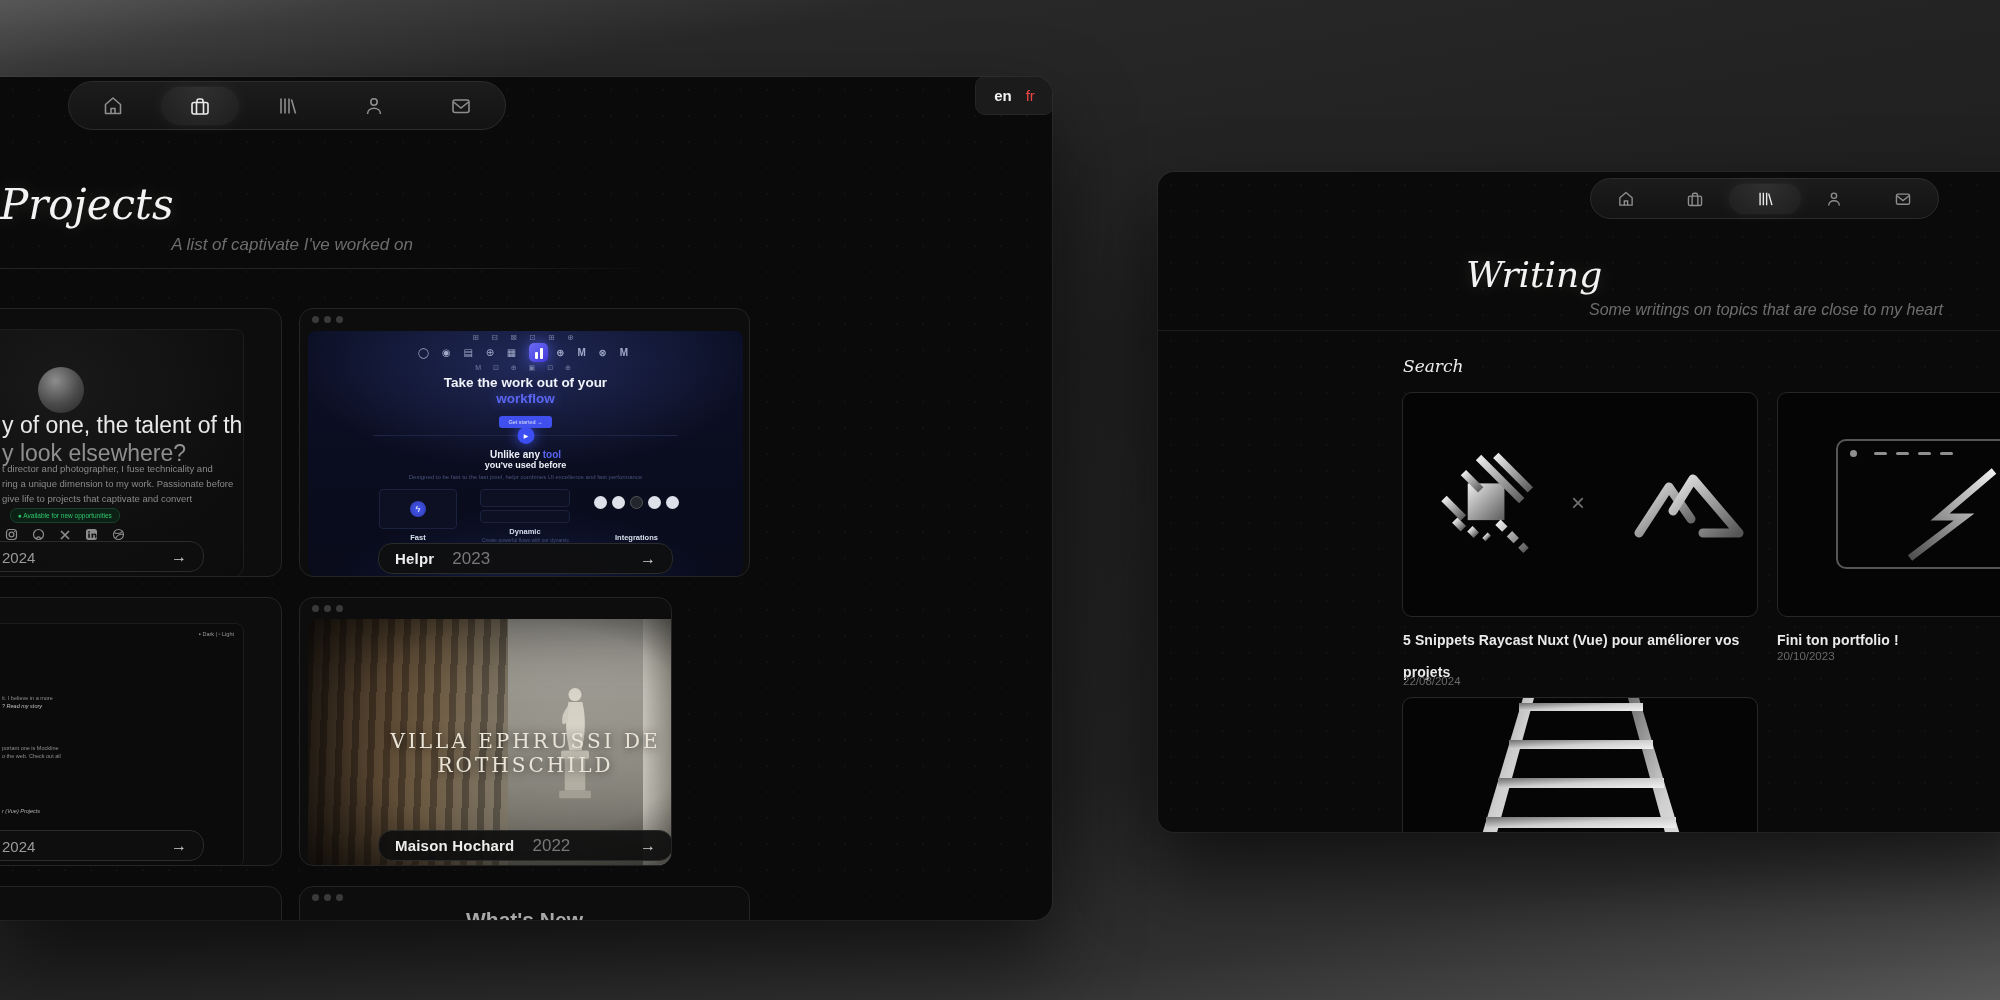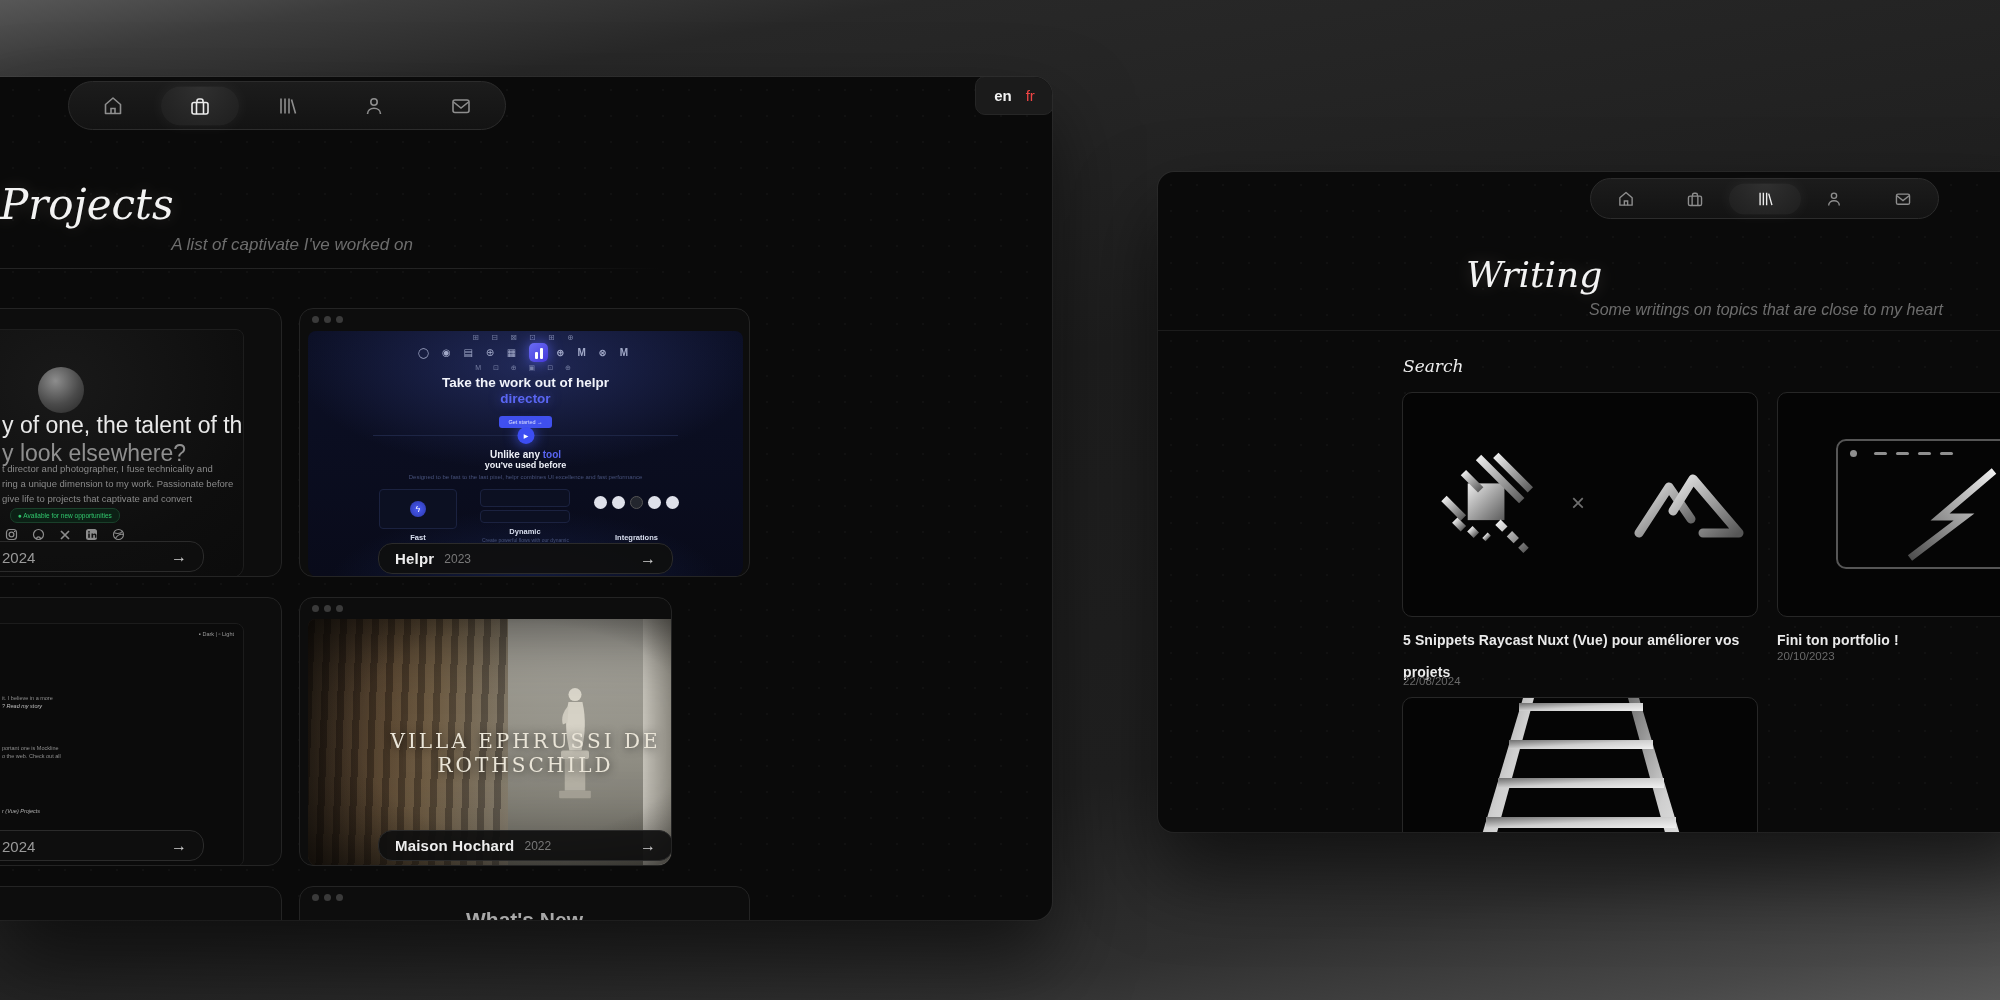--- a/index.html
+++ b/index.html
@@ -25,21 +25,21 @@
   .pagetitle{position:absolute;text-align:left;color:#f3f3f3;text-shadow:0 0 18px rgba(255,240,220,.18)}
   .pagesub{position:absolute;text-align:center;font-style:italic;color:#6d6d6d}
   .divider{position:absolute;height:1px;background:linear-gradient(90deg,#242424 0%,#232323 70%,transparent 100%)}
   .card{position:absolute;background:#0d0d0d;border:1px solid #242424;border-radius:14px;overflow:hidden;box-sizing:border-box}
   .dots{position:absolute;left:12px;top:7px;display:flex;gap:5px}
   .dots i{width:7px;height:7px;border-radius:50%;background:#3a3a3a}
   .shot{position:absolute;overflow:hidden}
   .footerpill{position:absolute;height:31px;border-radius:14px;background:rgba(15,15,15,.93);border:1px solid #2b2b2b;box-sizing:border-box}
   .fp-flex{display:flex;align-items:center;padding:0 16px}
   .fname{font-weight:700;color:#ededed;font-size:15px;letter-spacing:.2px}
-  .fyear{color:#787878;font-size:12px;margin-left:10px}
+  .fyear{color:#787878;font-size:17px;margin-left:18px}
   .farrow{margin-left:auto;color:#d0d0d0;font-size:16px}
   .abs{position:absolute}
   .ctr{text-align:center;left:0;right:0}
   .nowrap{white-space:nowrap}
   .helprshot{background:
     radial-gradient(ellipse 65% 45% at 50% 104%,rgba(30,48,110,.45),transparent 70%),
     radial-gradient(ellipse 75% 60% at 50% 14%,rgba(50,62,130,.55),transparent 70%),
     linear-gradient(180deg,#0c1026,#090b1a)}
   .iconrow{color:#b9c2e2;opacity:.55;letter-spacing:5px;font-size:8px}
   .blueapp{width:19px;height:19px;border-radius:5px;background:linear-gradient(140deg,#6a6df5,#4438d8);display:inline-flex;align-items:flex-end;justify-content:center;gap:2px;padding-bottom:3px;box-sizing:border-box;box-shadow:0 0 14px rgba(90,100,240,.8)}
@@ -156,22 +156,22 @@
       <div class="abs ctr iconrow" style="top:2px">⊞ ⊟ ⊠ ⊡ ⊞ ⊕</div>
       <div class="abs" style="top:12px;left:0;right:0;display:flex;align-items:center;justify-content:center;gap:8px">
         <span style="color:#c3cbe8;opacity:.8;font-size:10px;letter-spacing:5px">◯ ◉ ▤ ⊕ ▦</span>
         <span class="blueapp">
             <b style="height:7px"></b>
             <b style="height:11px"></b>
           </span>
         <span style="color:#c3cbe8;opacity:.8;font-size:10px;letter-spacing:5px;font-weight:700">⊕ M ⊗ M</span>
       </div>
       <div class="abs ctr iconrow" style="top:33px;font-size:7px">M ⊡ ⊕ ▣ ⊡ ⊕</div>
-      <div class="abs ctr" style="top:44px;font-size:13.5px;font-weight:700;color:#f1f3fa">Take the work out of helpr</div>
-      <div class="abs ctr" style="top:60px;font-size:13.5px;font-weight:700;color:#5a66f3;text-shadow:0 0 12px rgba(90,102,243,.6)">director</div>
+      <div class="abs ctr" style="top:44px;font-size:13.5px;font-weight:700;color:#f1f3fa">Take the work out of your</div>
+      <div class="abs ctr" style="top:60px;font-size:13.5px;font-weight:700;color:#5a66f3;text-shadow:0 0 12px rgba(90,102,243,.6)">workflow</div>
       <div class="abs ctr" style="top:79px"><span style="display:inline-block;padding:3px 9px;font-size:5.5px;background:#4050ee;border-radius:3px;color:#e8ebff">Get started →</span></div>
       <div class="abs" style="left:65px;right:65px;top:104px;height:1px;background:#1d2545"></div>
       <div class="abs" style="left:50%;top:96px;transform:translateX(-50%);width:17px;height:17px;border-radius:50%;background:#3c4df2;box-shadow:0 0 14px rgba(70,90,240,.9);display:flex;align-items:center;justify-content:center">
           <span style="color:#fff;font-size:6px;margin-left:1px">▶</span>
         </div>
       <div class="abs ctr" style="top:118px;font-size:10px;font-weight:700"><span style="color:#eef1f8">Unlike any </span><span style="color:#5a66f3">tool</span></div>
       <div class="abs ctr" style="top:129px;font-size:9px;font-weight:700;color:#eef1f8">you've used before</div>
       <div class="abs ctr" style="top:143px;font-size:6px;color:#46517a">Designed to be fast to the last pixel, helpr combines UI excellence and fast performance</div>
 
       <div class="featthumb" style="left:71px;top:158px;width:78px;height:40px">

